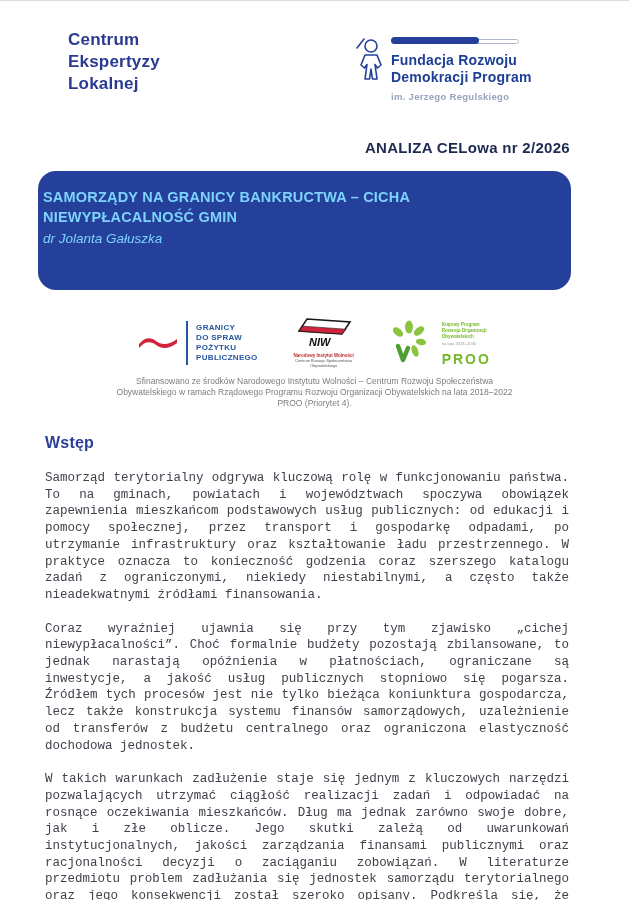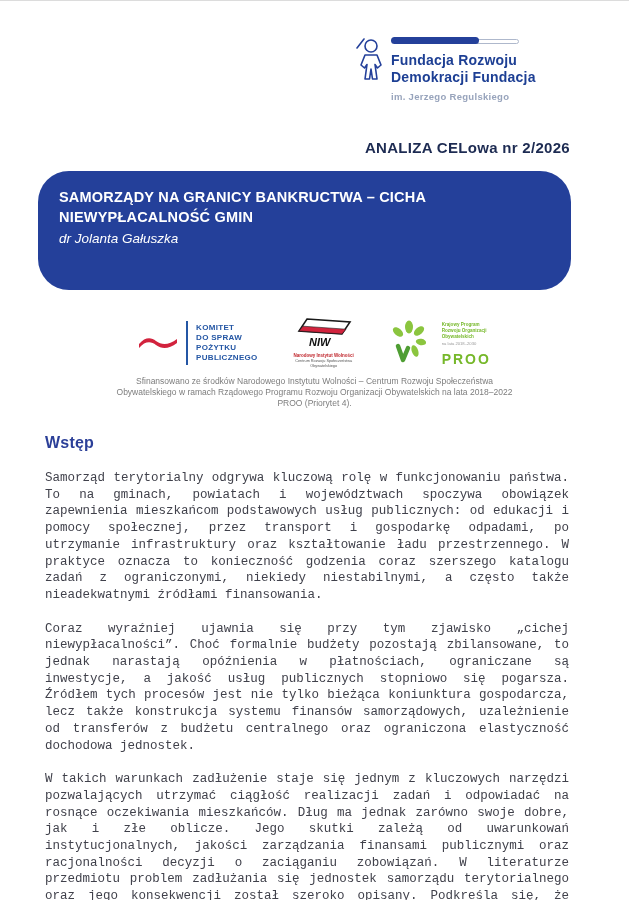--- a/index.html
+++ b/index.html
@@ -27,21 +27,21 @@
     background:#24409a; border-radius:4px; }
   .frdl-name { font-size:14px; font-weight:700; color:#1d3f94; line-height:16.5px; letter-spacing:.2px; }
   .frdl-sub { margin-top:6px; font-size:9.5px; font-weight:600; color:#98a4bc; letter-spacing:.3px; }
 
   
   .issue { position:absolute; top:138px; right:59px; font-size:15px; font-weight:700;
     color:#1d2b52; letter-spacing:.3px; }
 
   
   .banner { position:absolute; left:38px; top:170px; width:533px; height:119px;
-    background:#24409a; border-radius:31px; padding:16px 21px; color:#ffffff; }
+    background:#24409a; border-radius:18px; padding:16px 5px; color:#7dd3fc; }
   .banner-title { font-size:14.5px; font-weight:700; line-height:20px; letter-spacing:.2px; max-width:505px; }
   .banner-author { margin-top:4px; font-size:13.5px; font-style:italic; font-weight:500; }
 
   
   .logos-row { position:absolute; top:316px; left:0; right:0;
     display:flex; justify-content:center; align-items:center; gap:26px; }
   .komitet { display:flex; align-items:center; gap:8px; }
   .komitet-sep { width:2px; height:44px; background:#2456a4; }
   .komitet-text { font-size:8px; font-weight:800; color:#2456a4; line-height:10px; letter-spacing:.3px; }
   .niw { width:80px; text-align:center; }
@@ -63,58 +63,63 @@
   .body-text { position:absolute; left:45px; top:469px; width:524px;
     font-size:12.5px; line-height:16.7px; color:#40414b; text-align:justify; }
   .body-text p { margin:0;font-family:Liberation Mono, monospace; }
   .body-text p + p { margin-top:17px; }
 </style>
 </head>
 <body>
 
 <div class="page">
 
+  <div class="cel-logo">
+    <div class="word"><span class="first">C</span><span>entrum</span></div>
+    <div class="word"><span class="first">E</span><span>kspertyzy</span></div>
+    <div class="word"><span class="first">L</span><span>okalnej</span></div>
+  </div>
 
   <div class="frdl">
     <svg class="frdl-icon" viewBox="0 0 32 48">
       <g fill="none" stroke="#24409a" stroke-width="1.6" stroke-linecap="round" stroke-linejoin="round">
         <path d="M3,12 L10,3"></path>
         <circle cx="17" cy="10" r="6"></circle>
         <path d="M11,19 L23,19 L27,29 L23.5,32 L21,28.5 L23,43 L18.5,43 L17,33 L15.5,43 L11,43 L13,28.5 L10.5,32 L7,29 Z"></path>
       </g>
     </svg>
     <div class="frdl-right">
       <div class="frdl-bar">
         <div class="frdl-bar-outline"></div>
         <div class="frdl-bar-fill"></div>
       </div>
       <div class="frdl-name">
         <div>Fundacja Rozwoju</div>
-        <div>Demokracji Fundacja</div>
+        <div>Demokracji Program</div>
       </div>
       <div class="frdl-sub">im. Jerzego Regulskiego</div>
     </div>
   </div>
 
   <div class="issue">ANALIZA CELowa nr 2/2026</div>
 
   <section class="banner">
     <div class="banner-title">SAMORZĄDY NA GRANICY BANKRUCTWA – CICHA NIEWYPŁACALNOŚĆ GMIN</div>
     <div class="banner-author">dr Jolanta Gałuszka</div>
   </section>
 
   <div class="logos-row">
 
     <div class="komitet">
       <svg width="40" height="18" viewBox="0 0 40 18">
         <path d="M1,10 C7,3 13,3 18,7 C24,11.5 31,11 39,5 L39,9 C31,15 24,15.5 18,11 C13,7 7,7 1,14 Z" fill="#d2233d"></path>
       </svg>
       <div class="komitet-sep"></div>
       <div class="komitet-text">
-        <div>KOMITET</div>
+        <div>GRANICY</div>
         <div>DO SPRAW</div>
         <div>POŻYTKU</div>
         <div>PUBLICZNEGO</div>
       </div>
     </div>
 
     <div class="niw">
       <svg width="60" height="32" viewBox="0 0 60 32">
         <path d="M13,2 L56,5 L48,17 L5,14 Z" fill="#ffffff" stroke="#1a1a1a" stroke-width="1.6"></path>
         <path d="M9,9.2 L52,12.2 L48,17 L5,14 Z" fill="#d2233d" stroke="#1a1a1a" stroke-width="0.6"></path>

